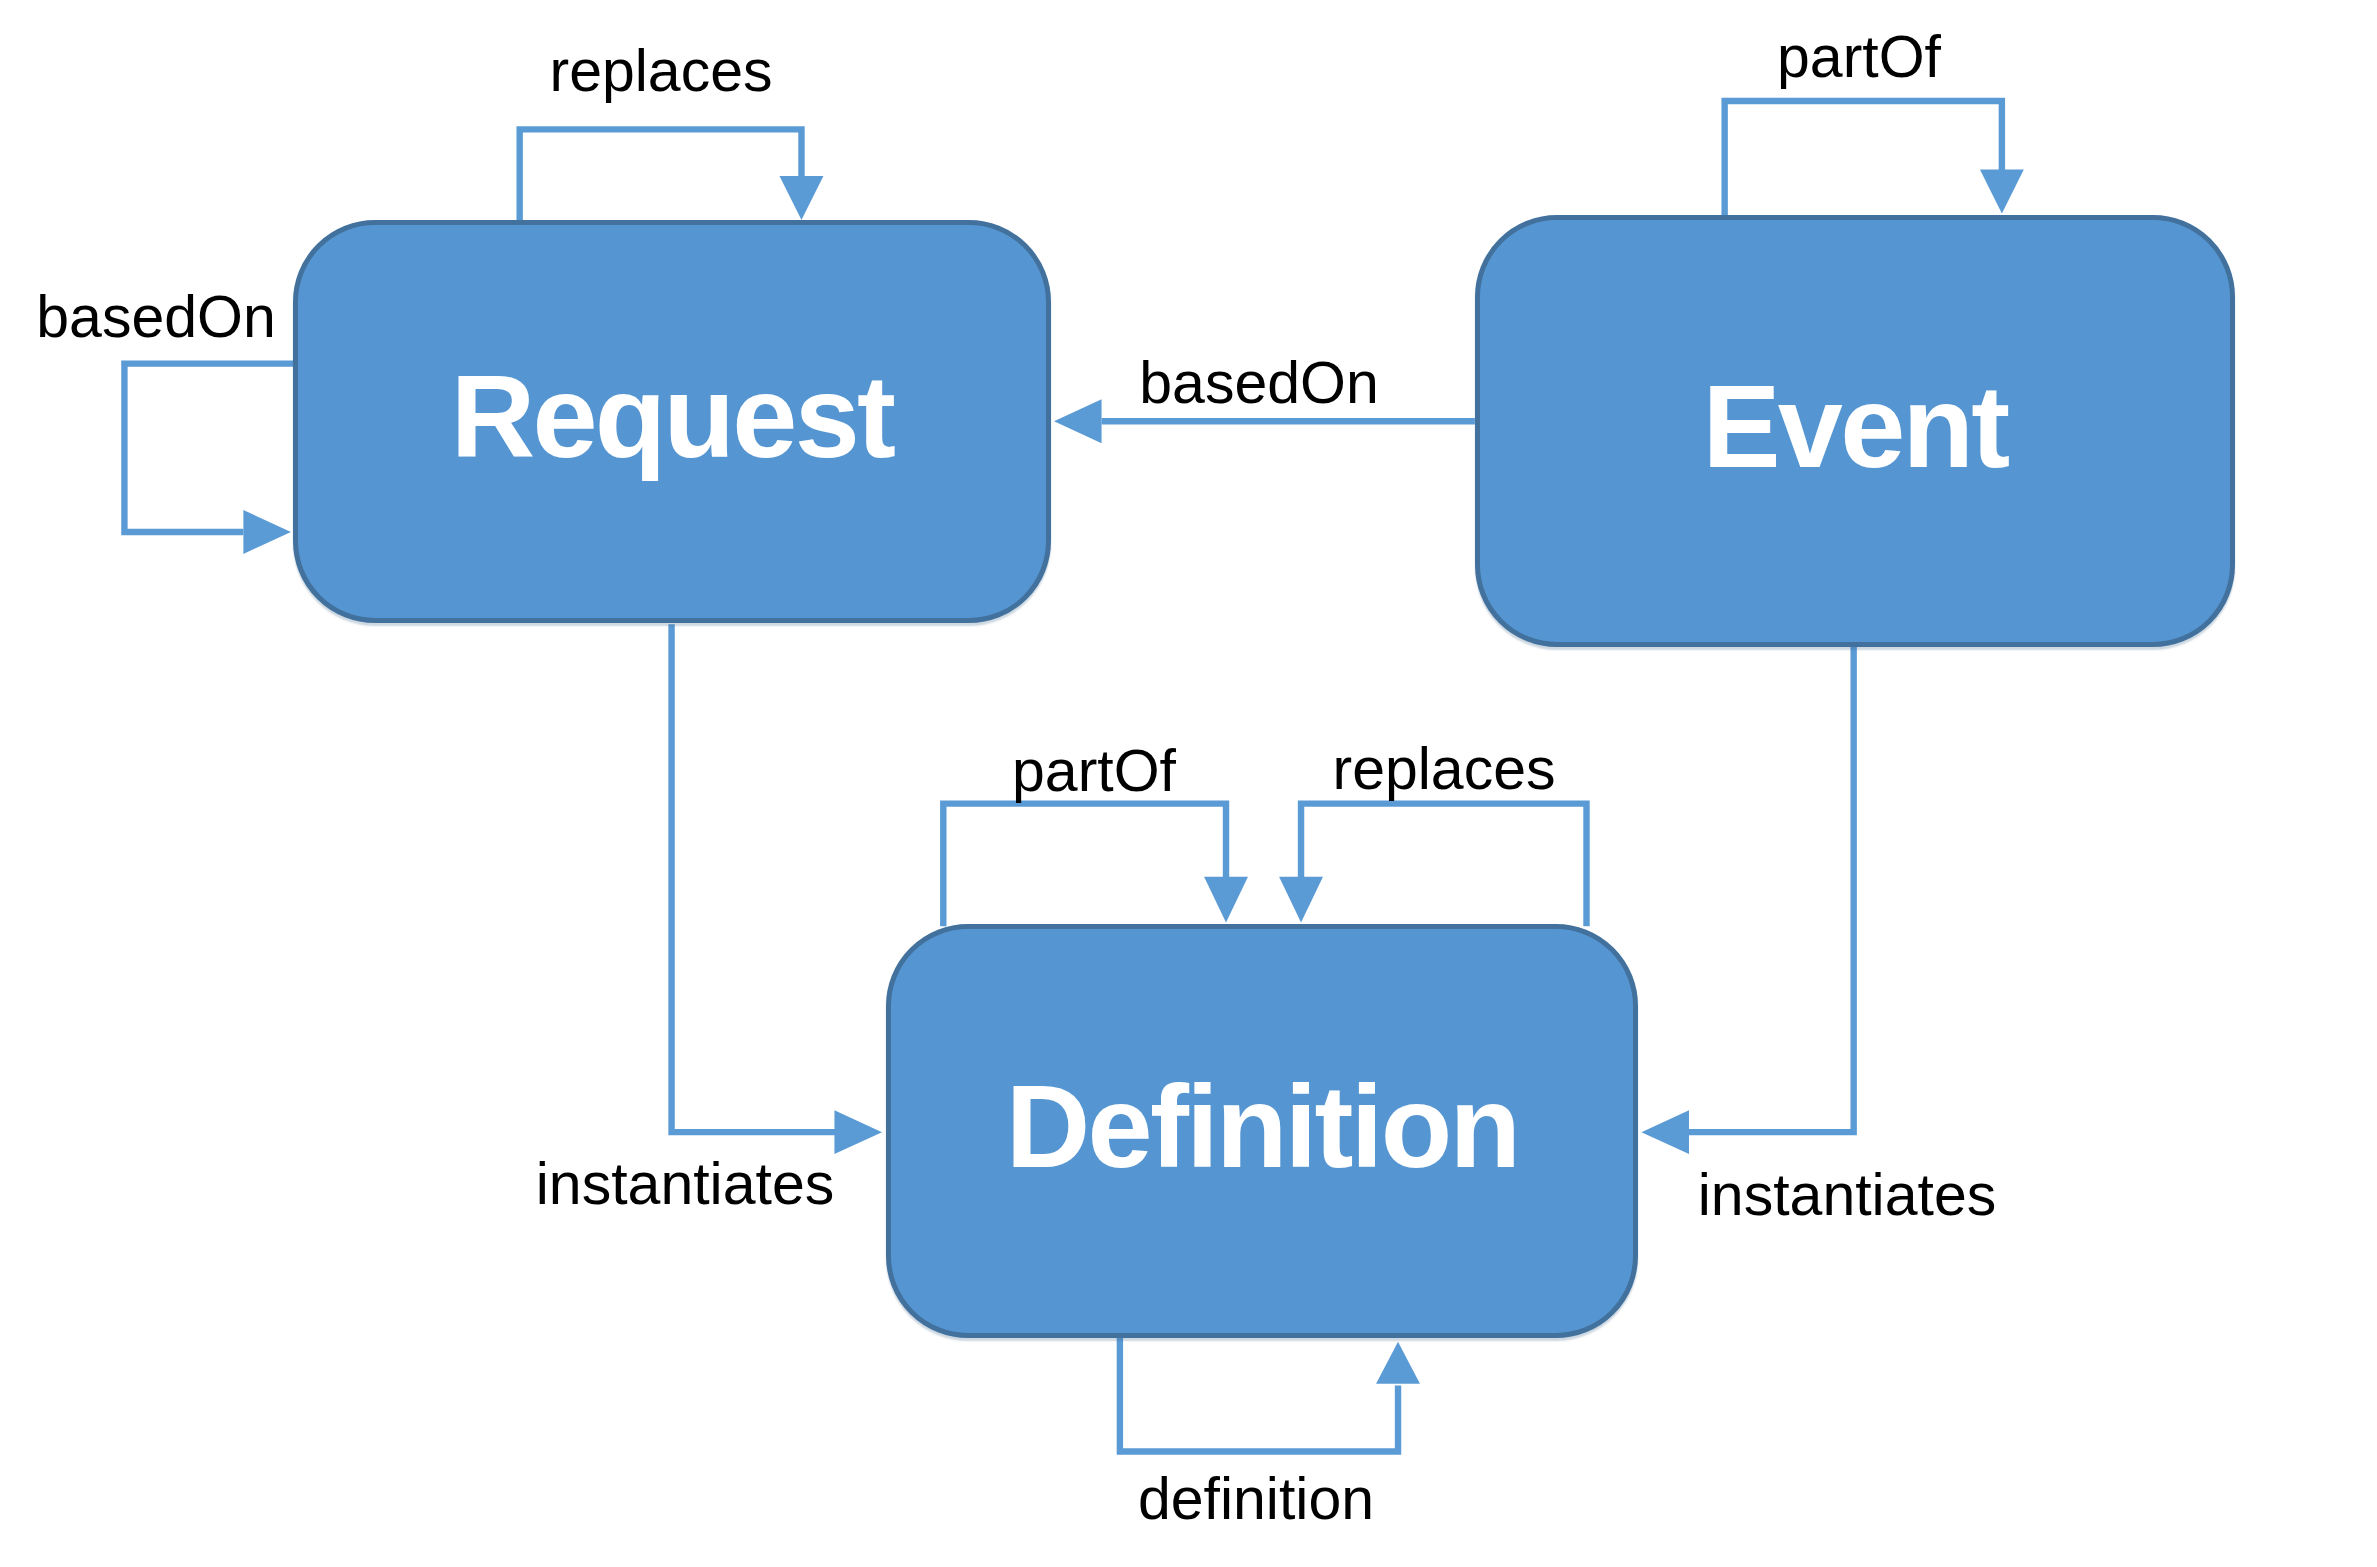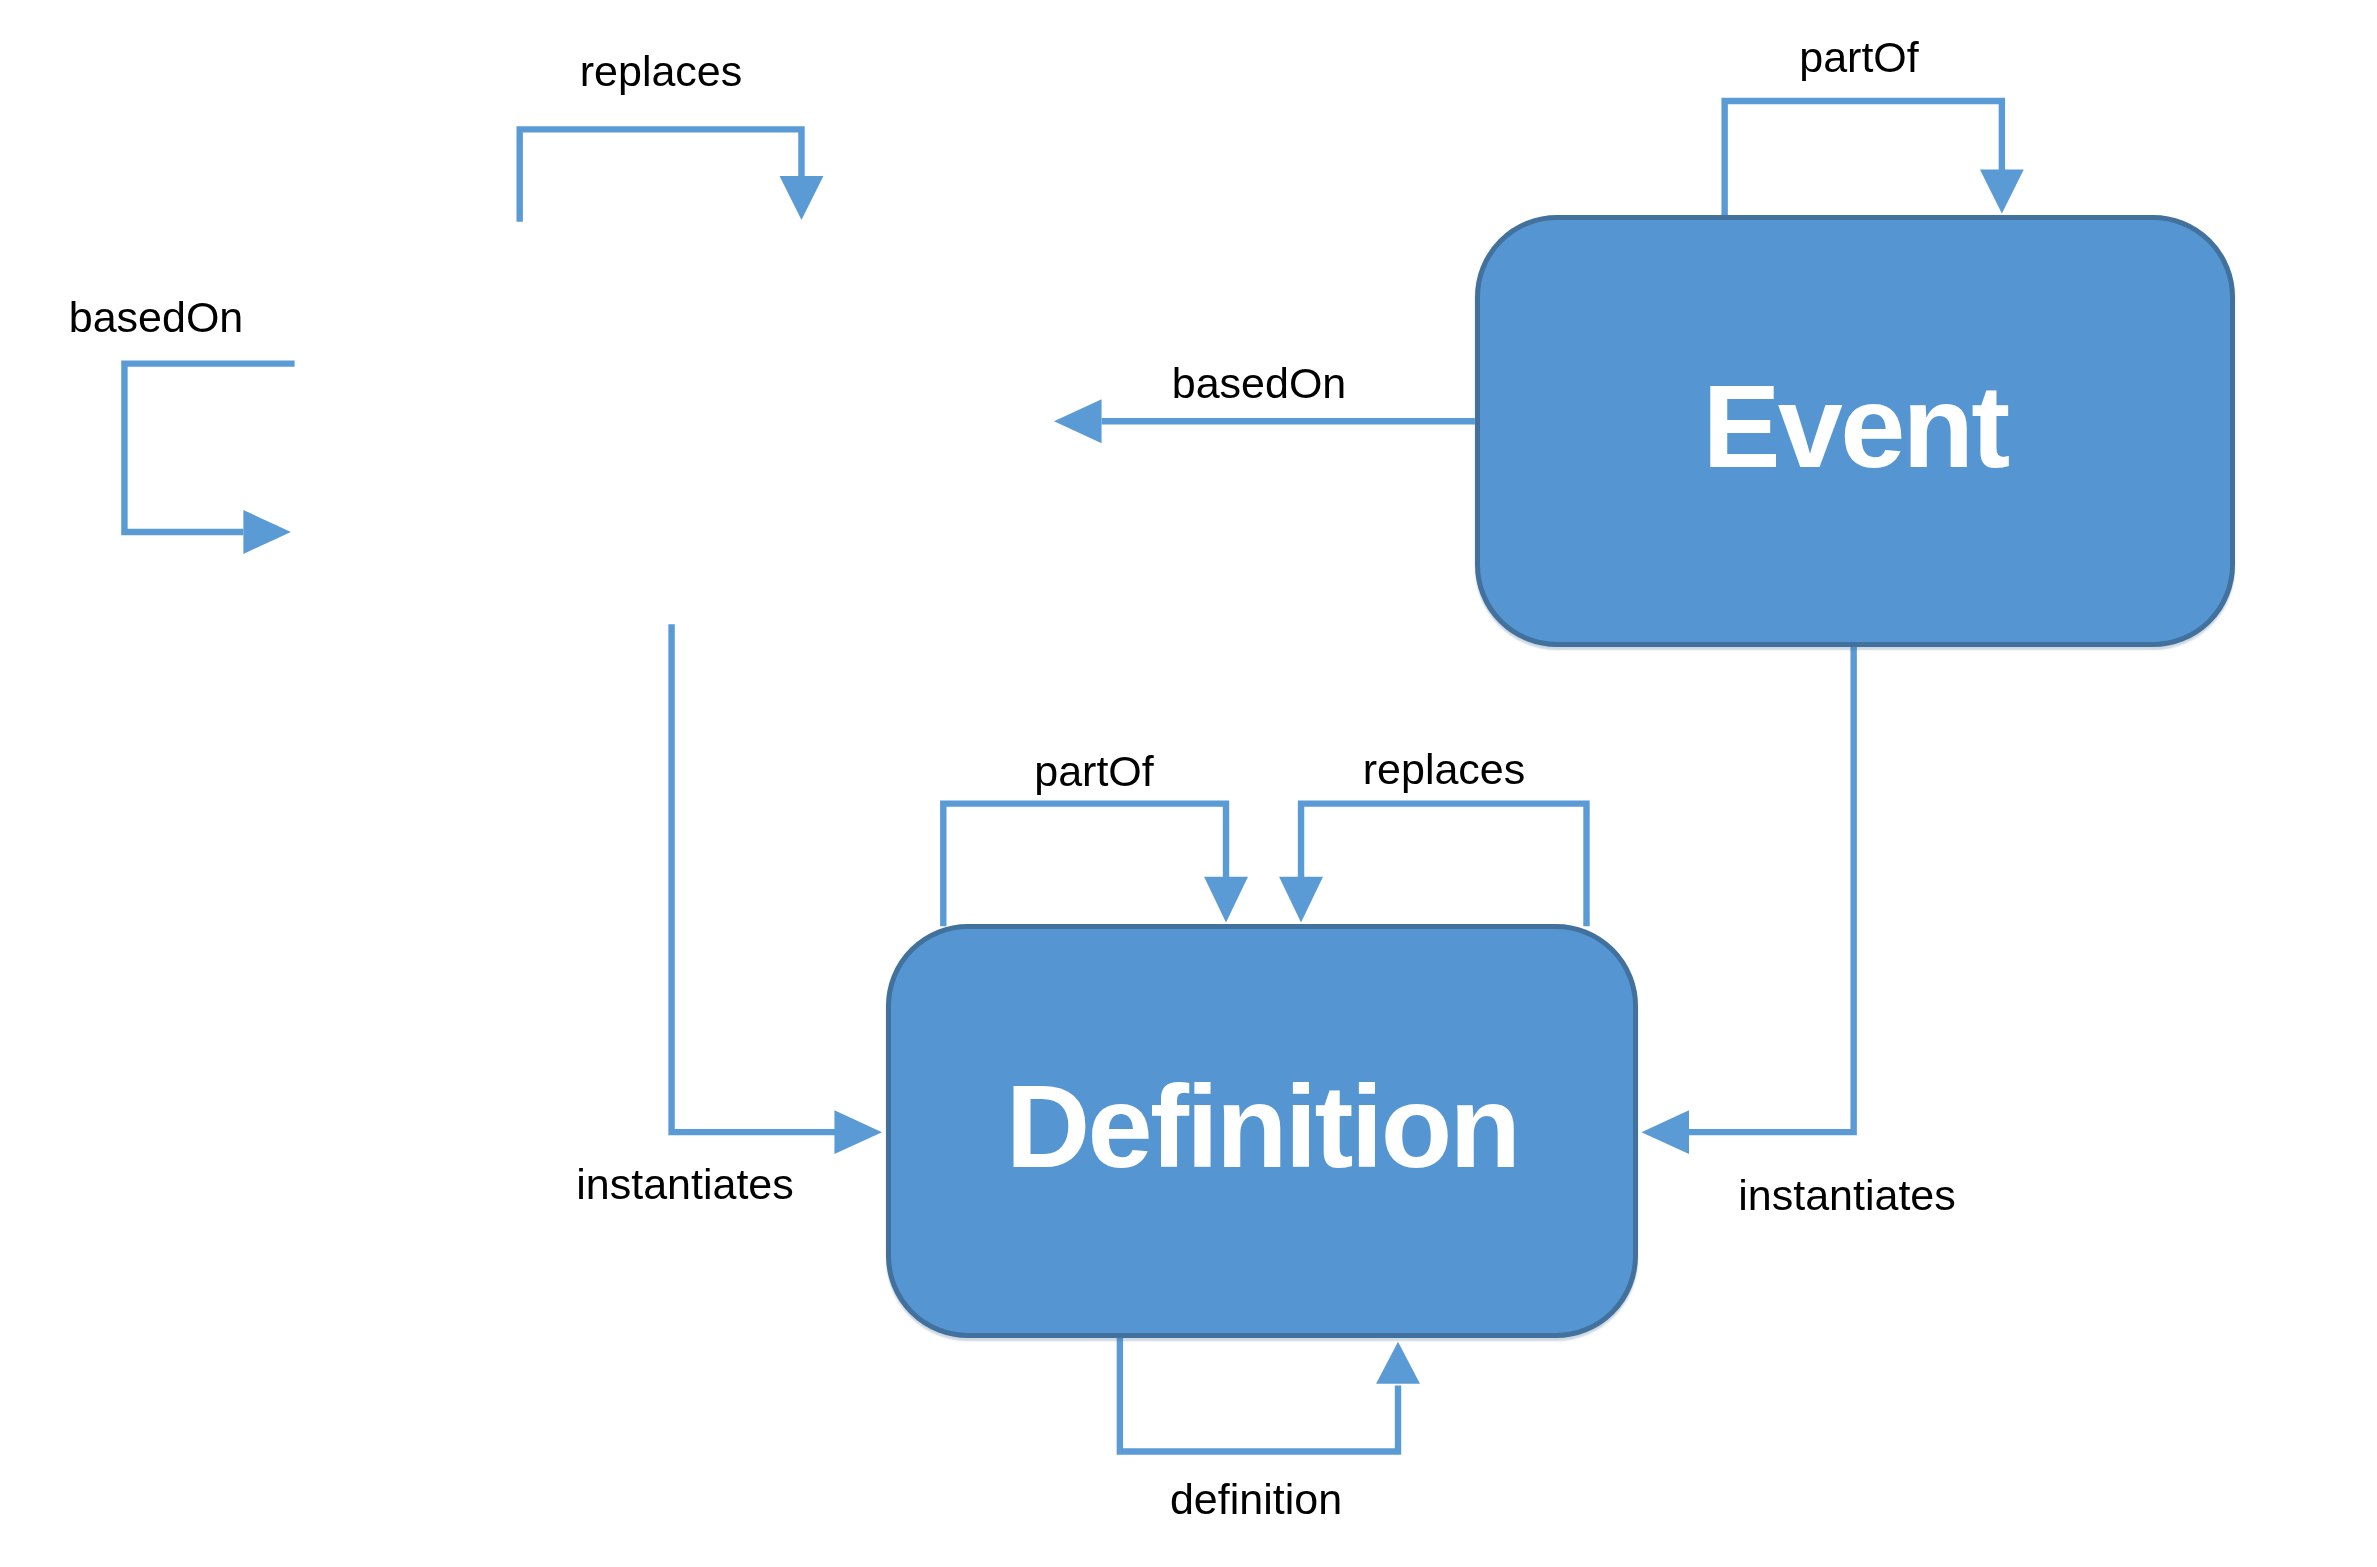--- a/index.html
+++ b/index.html
@@ -47,21 +47,21 @@
     font-size: 117px;
     font-weight: 700;
     letter-spacing: -2.7px;
     white-space: nowrap;
     padding-bottom: 9.2px;
   }
   .edge-label {
     position: absolute;
     transform: translate(-50%, -50%);
     color: var(--edge-label, #000000);
-    font-size: 43px;
+    font-size: 59px;
     font-weight: 400;
     white-space: nowrap;
   }
 </style>
 </head>
 <body style="background: rgb(255, 255, 255);">
 
 <div class="canvas">
 
   <svg class="wires" viewBox="0 0 2598 1713" xmlns="http://www.w3.org/2000/svg">
@@ -105,20 +105,23 @@
       <path d="M 2026 689 L 2026 1237 L 1844 1237"></path>
       <polygon points="1846,1213 1846,1261 1794,1237"></polygon>
     </g>
 
     <g>
       <path d="M 1224 1460 L 1224 1586 L 1528 1586 L 1528 1514"></path>
       <polygon points="1504,1512 1552,1512 1528,1466"></polygon>
     </g>
   </svg>
 
+  <div class="node" style="left:293px; top:220px; width:758px; height:403px;">
+    <span class="node-label">Request</span>
+  </div>
 
   <div class="node" style="left:1475px; top:215px; width:760px; height:432px;">
     <span class="node-label">Event</span>
   </div>
 
   <div class="node" style="left:886px; top:924px; width:752px; height:414px;">
     <span class="node-label">Definition</span>
   </div>
 
   <div class="edge-label" style="left:661px; top:71px;">replaces</div>

